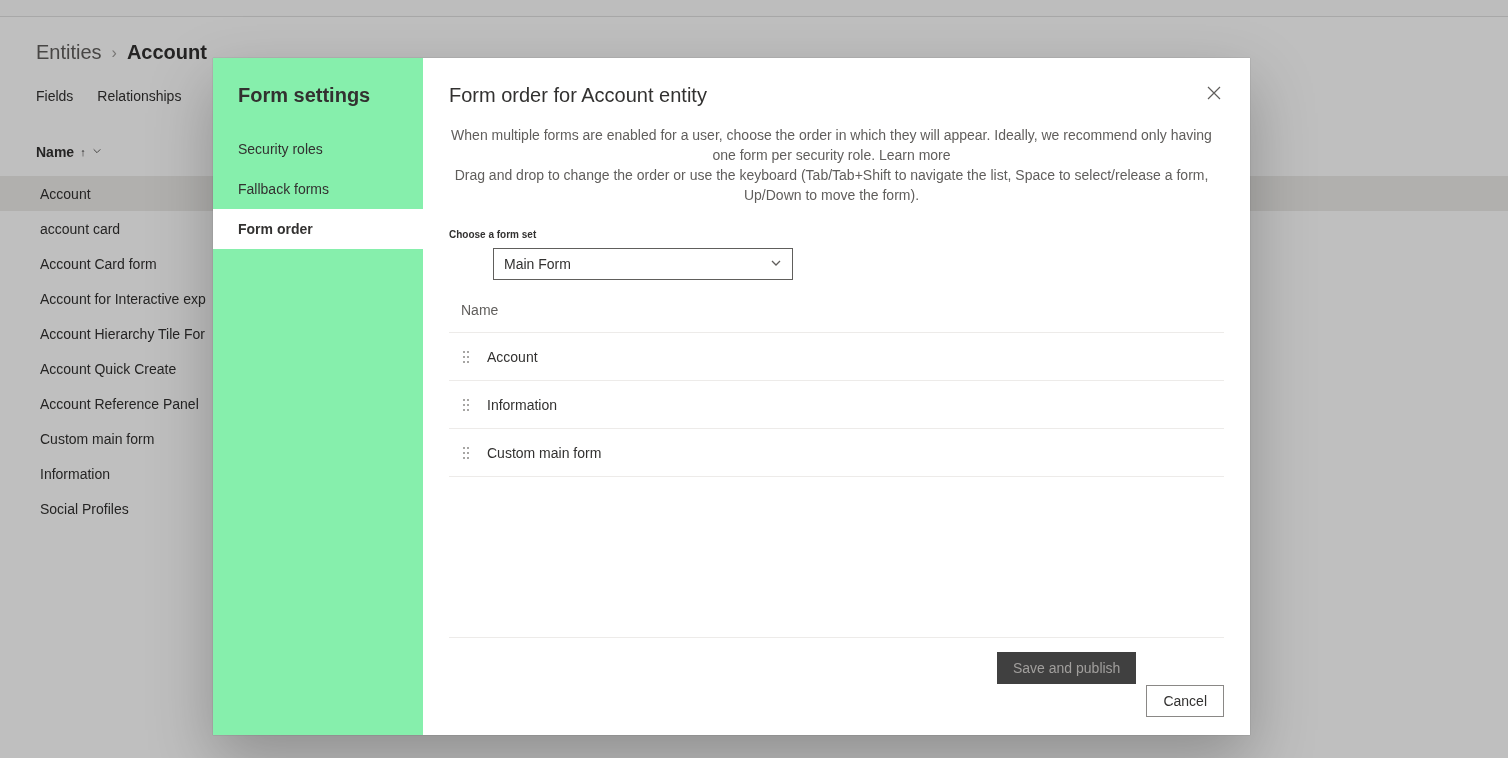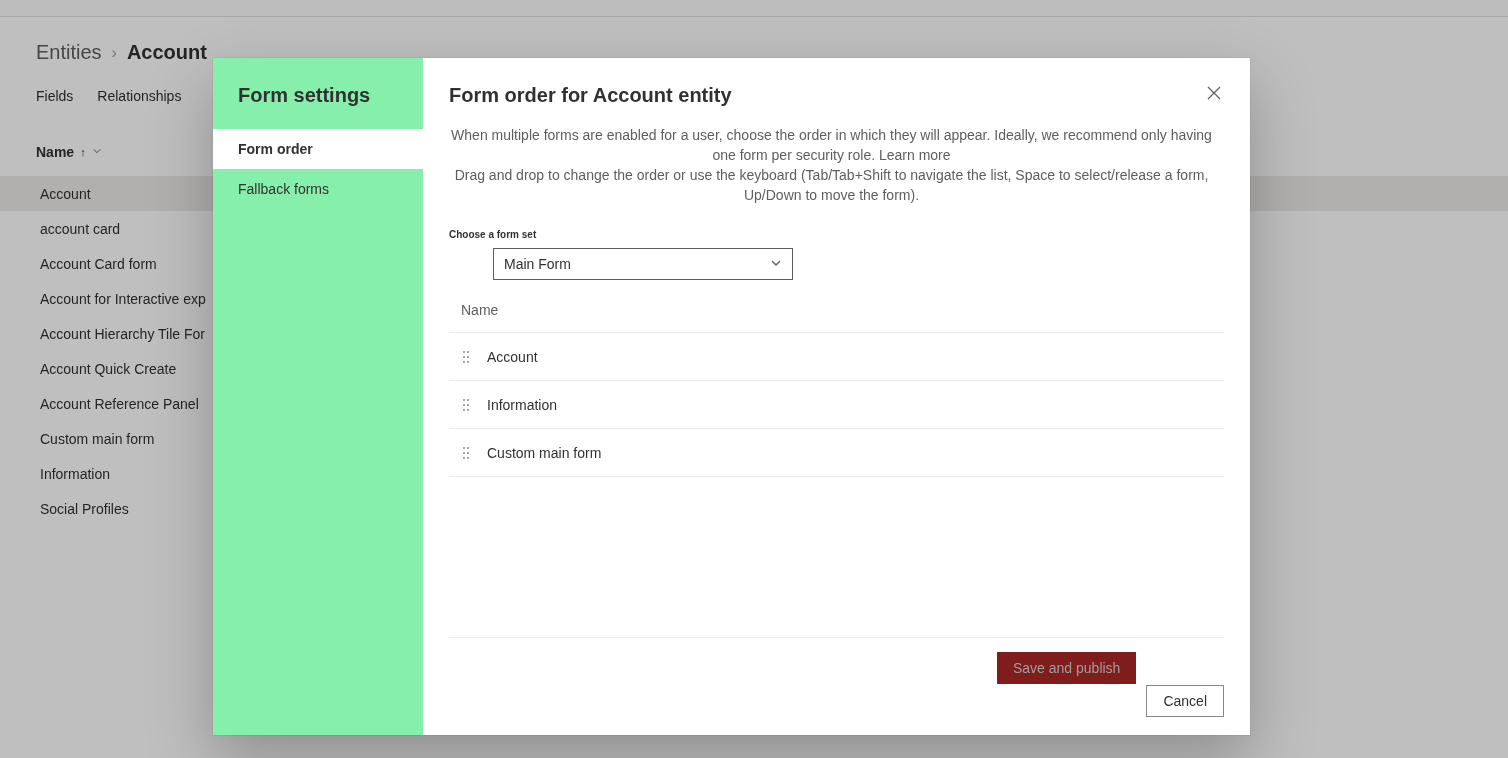--- a/index.html
+++ b/index.html
@@ -130,21 +130,21 @@
       justify-content: center;
       color: #605e5c;
       cursor: pointer;
       background: none;
       border: none;
     }
     .modal-close svg { width: 16px; height: 16px; }
 
     .modal-title {
       font-size: 20px;
-      font-weight: 700;
+      font-weight: 400;
       color: #323130;
       margin-bottom: 18px;
     }
     .modal-desc {
       font-size: 14px;
       line-height: 20px;
       color: #605e5c;
       max-width: 765px;
       text-align: center;
     }
@@ -214,21 +214,21 @@
     }
     .btn {
       height: 32px;
       padding: 0 16px;
       font-size: 14px;
       border: none;
       cursor: pointer;
       font-family: inherit;
     }
     .btn-primary-disabled {
-      background: #7f1d1d;
+      background: #404040;
       color: #a19f9d;
       cursor: default;
     }
     .btn-secondary {
       background: #fff;
       color: #323130;
       border: 1px solid #8a8886;
       margin-top: 33px;
     }
   </style>
@@ -271,22 +271,23 @@
     <div class="bg-list-row">Information</div>
     <div class="bg-list-row">Social Profiles</div>
   </div>
 </div>
 
 <div class="dim-overlay"></div>
 
 <div class="modal">
   <aside class="modal-sidebar">
     <h2>Form settings</h2>
+    <div class="side-item">Security roles</div>
+    <div class="side-item">Fallback forms</div>
     <div class="side-item active">Form order</div>
-    <div class="side-item">Fallback forms</div>
   </aside>
 
   <main class="modal-main">
     <button class="modal-close">
       <span>
         <svg viewBox="0 0 16 16">
             <path d="M2 2l12 12M14 2L2 14" stroke="#605e5c" stroke-width="1.2" fill="none"></path>
           </svg>
       </span>
     </button>

